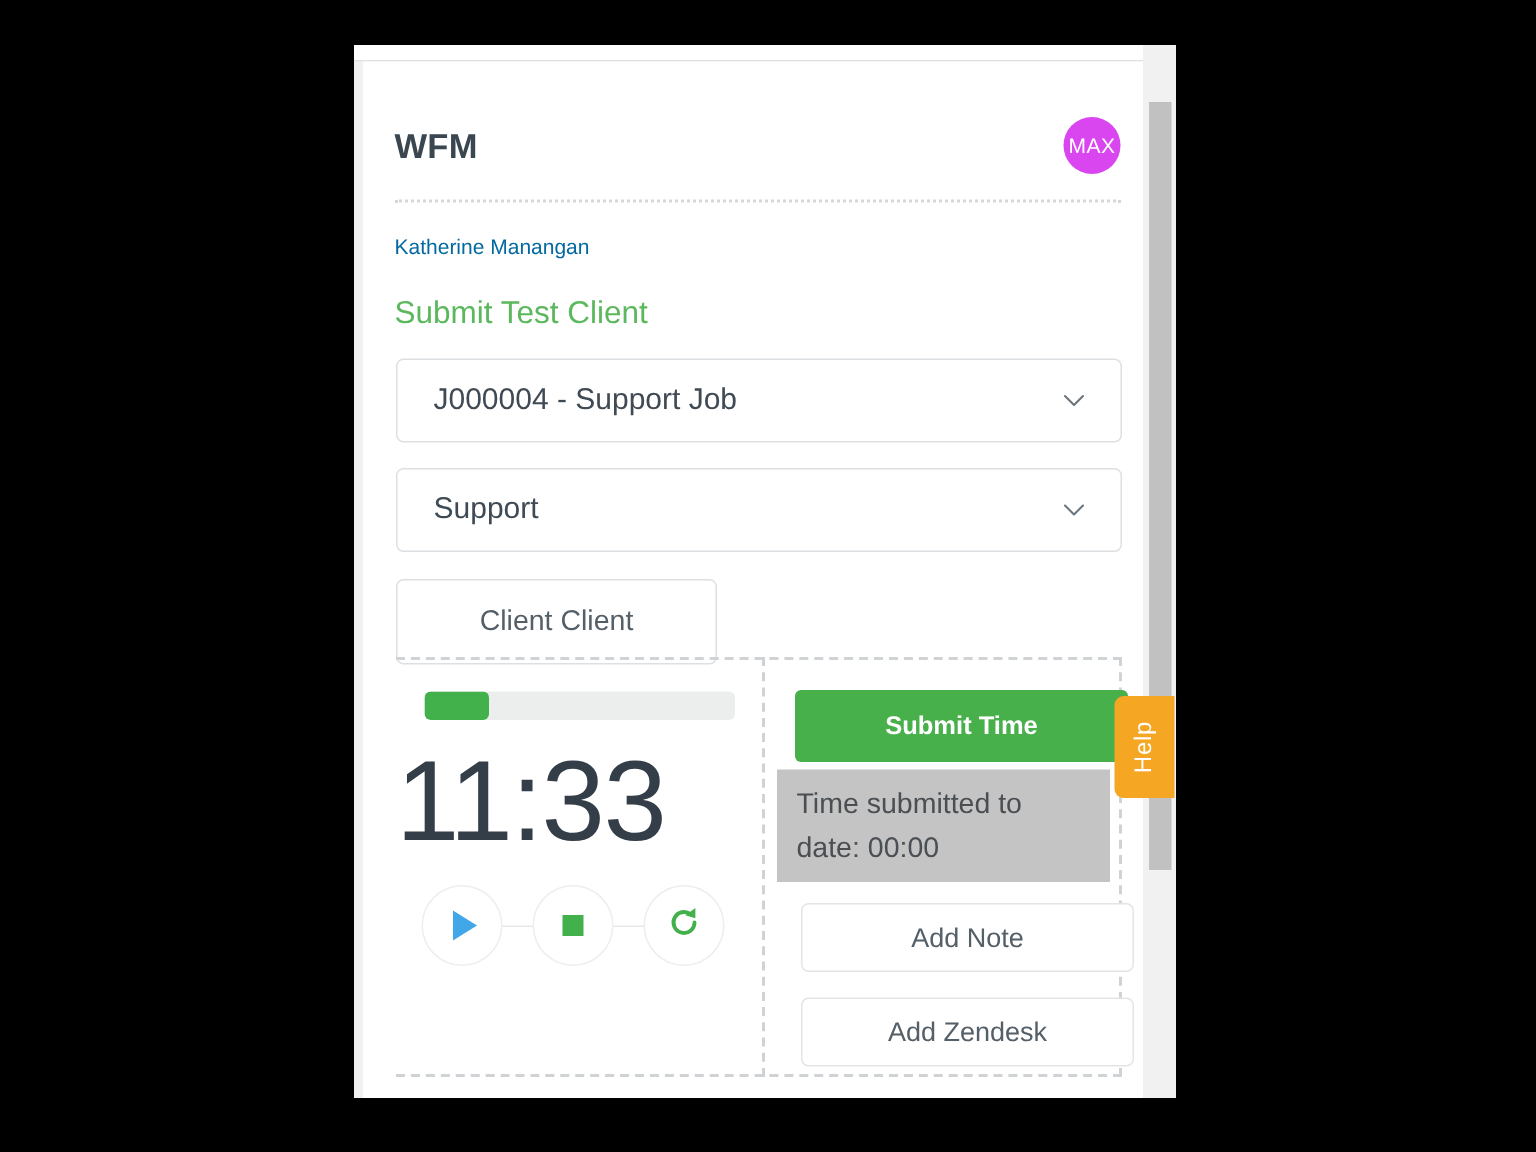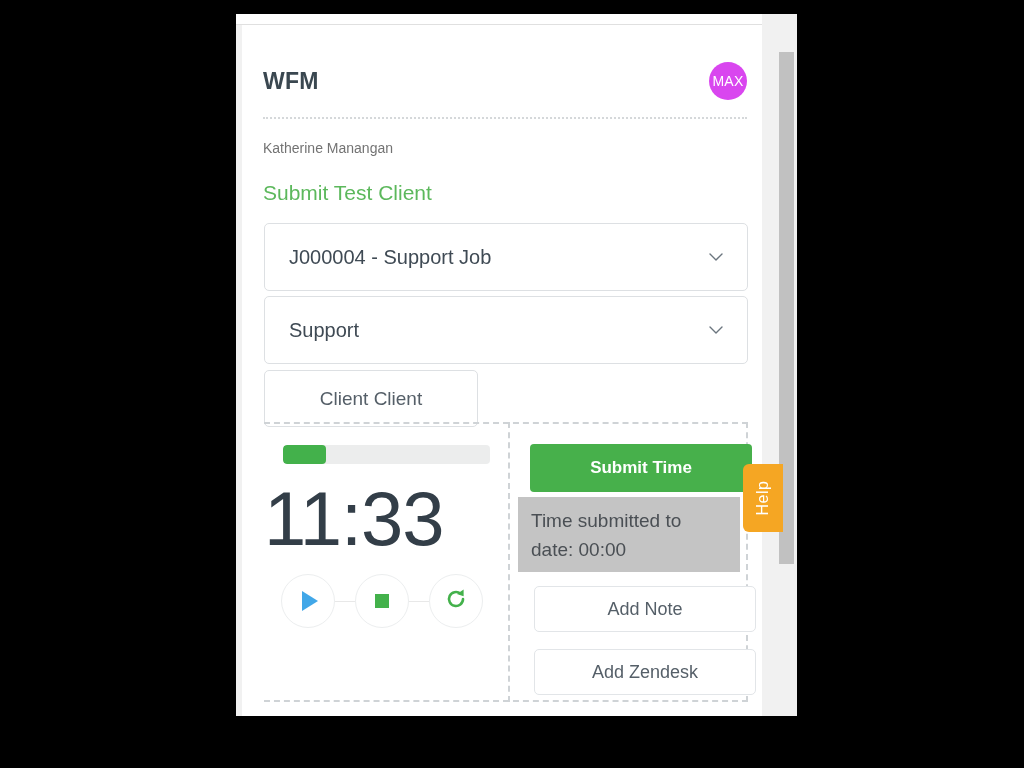--- a/index.html
+++ b/index.html
@@ -19,26 +19,25 @@
     position: relative;
     width: 1024px;
     height: 768px;
     background: #000000;
   }
 
   
   .app-frame {
     position: absolute;
     left: 236px;
-    top: 14px;
+    top: 30px;
     width: 548px;
     height: 702px;
     background: #f1f1f1;
     overflow: hidden;
-    padding-left: 13px;
   }
 
   
   .top-strip {
     position: absolute;
     left: 0;
     top: 0;
     width: 526px;
     height: 11px;
     background: #ffffff;
@@ -118,36 +117,36 @@
     height: 0px;
     border-top: 2px dotted #d5d8da;
   }
 
   
   .user-name {
     position: absolute;
     left: 27px;
     top: 126px;
     font-size: 14px;
-    color: #737373;
+    color: #0369a1;
   }
   .client-name {
     position: absolute;
     left: 27px;
     top: 167px;
     font-size: 21px;
     color: #5cb85c;
   }
 
   
   .select-box {
     position: absolute;
     left: 28px;
     width: 484px;
-    height: 68px;
+    height: 56px;
     border: 1px solid #dde0e3;
     border-radius: 5px;
     background: #ffffff;
     box-sizing: border-box;
   }
   .select-box .sel-label {
     position: absolute;
     left: 24px;
     top: 50%;
     transform: translateY(-50%);

